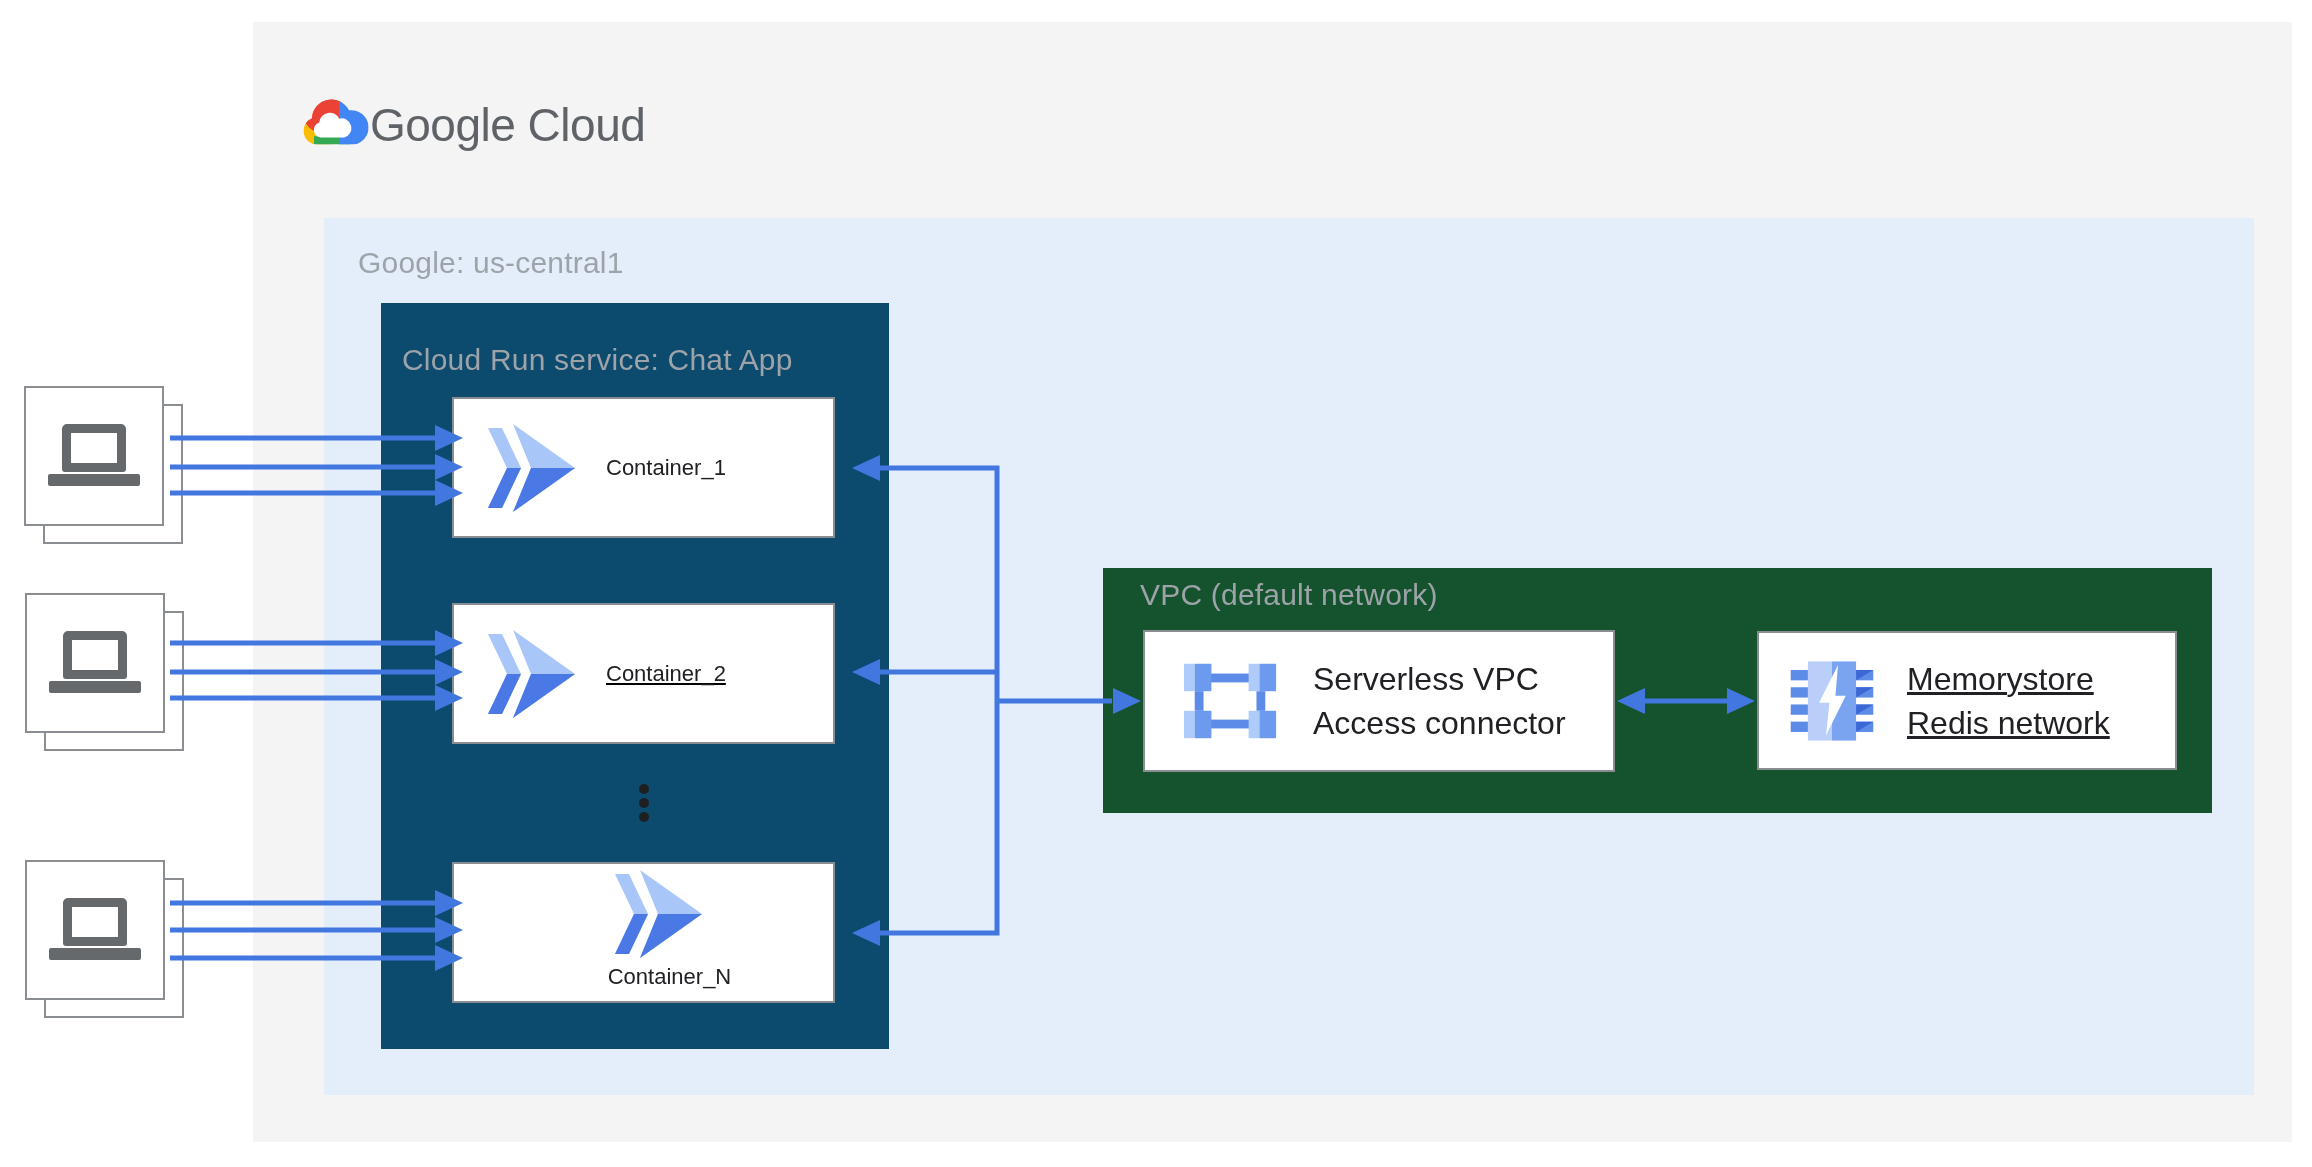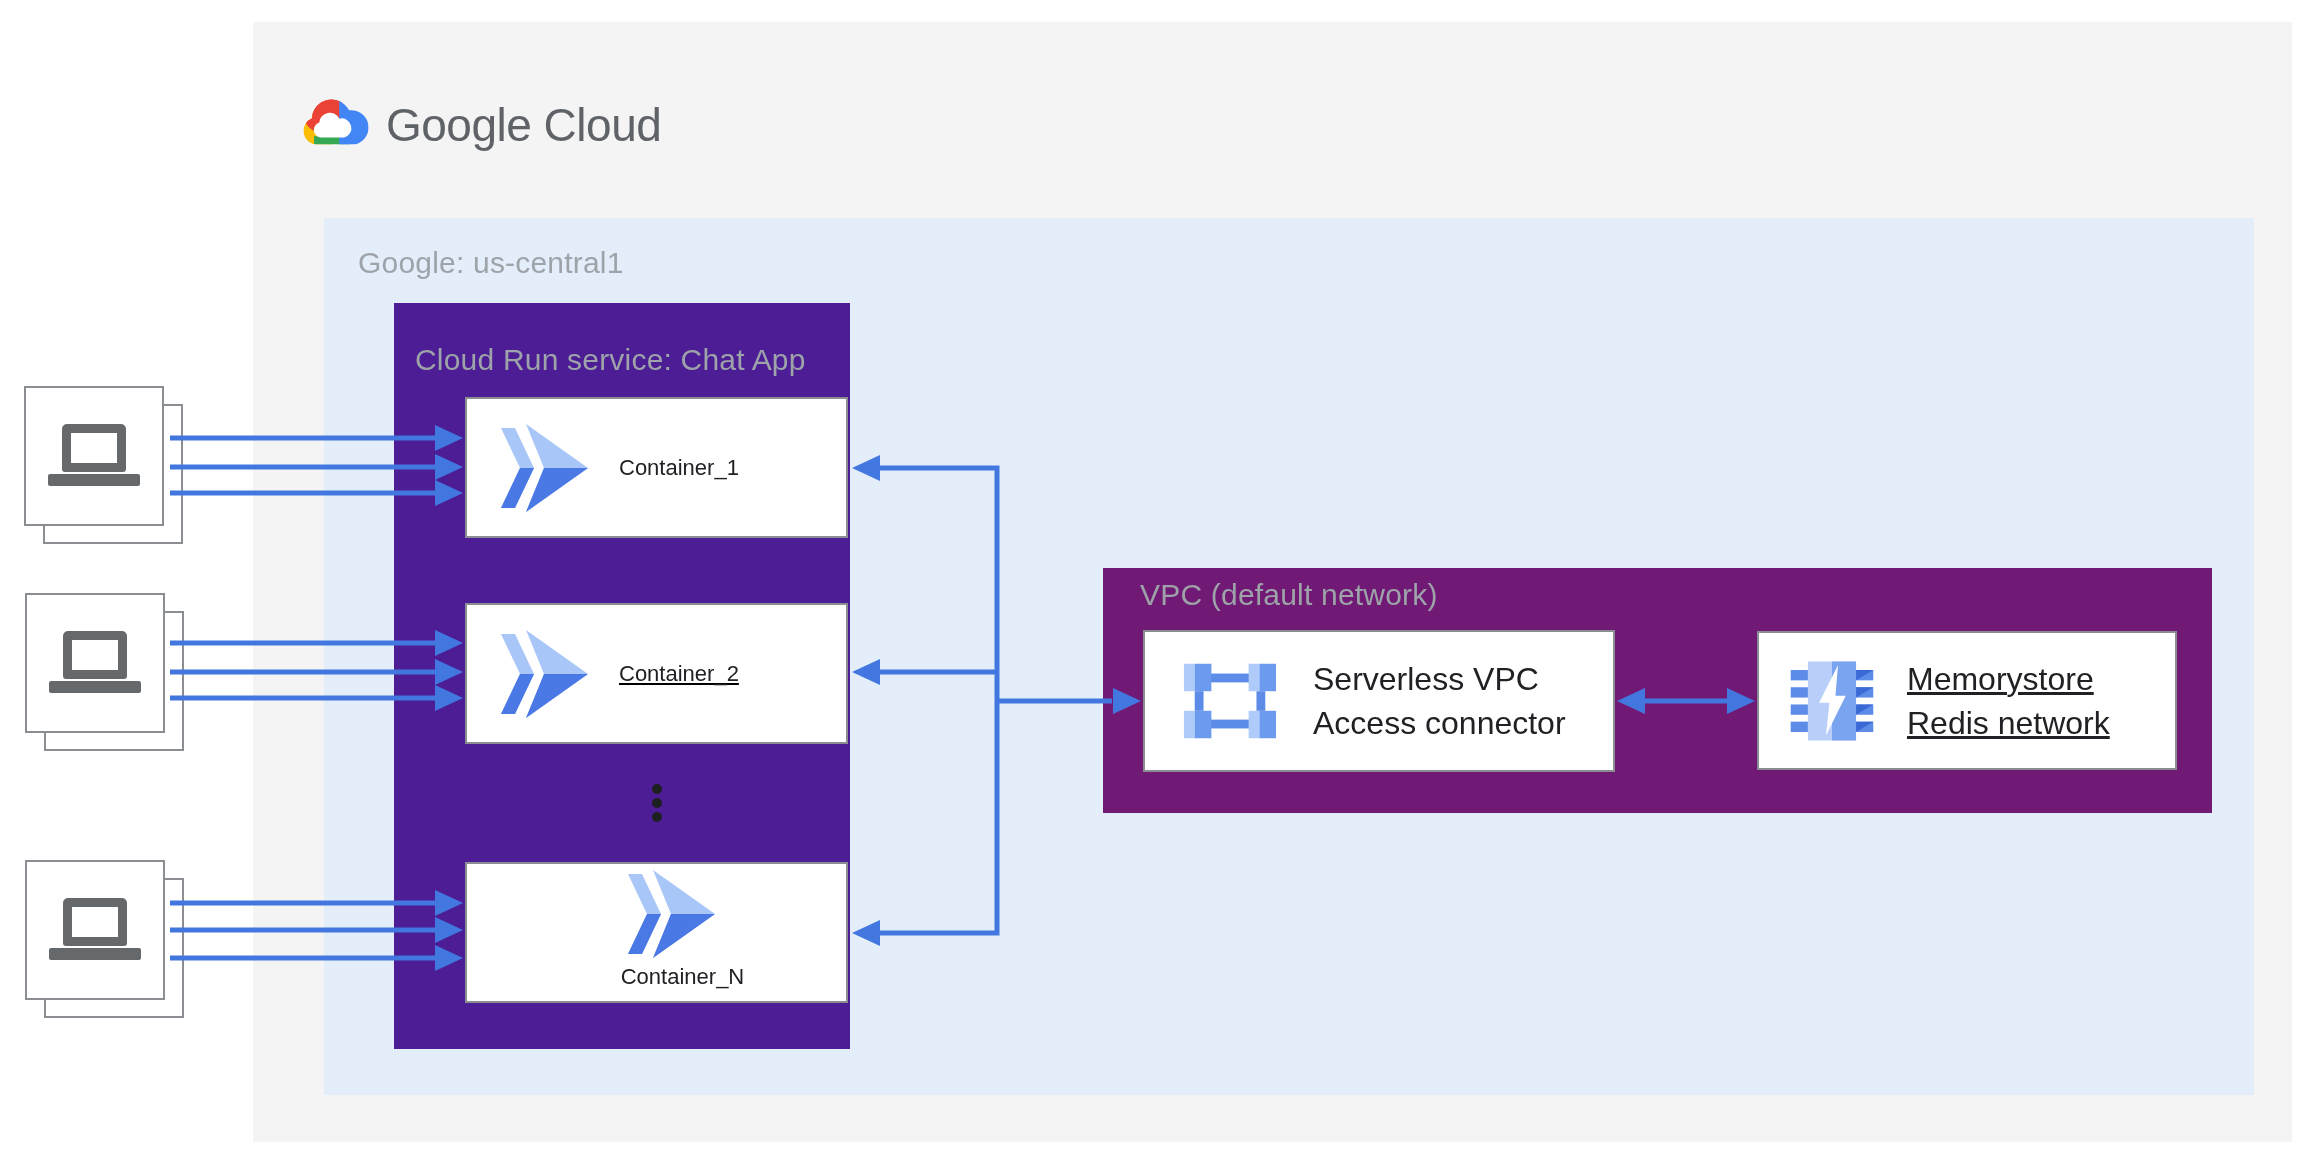--- a/index.html
+++ b/index.html
@@ -2,27 +2,27 @@
 <html><head>
 <meta charset="utf-8">
 <style>
   * { margin:0; padding:0; box-sizing:border-box; }
   html,body { width:2312px; height:1167px; background:#ffffff; font-family:"Liberation Sans", sans-serif; }
   .canvas { position:relative; width:2312px; height:1167px; background:#ffffff; overflow:hidden; }
 
   
   .outer-box { position:absolute; left:253px; top:22px; width:2039px; height:1120px; background:#F4F4F5; }
   .region-box { position:absolute; left:71px; top:196px; width:1930px; height:877px; background:#E3EEFA; }
-  .cloudrun-box { position:absolute; left:70px; top:85px; width:456px; height:746px; background:#4c1d95; }
-  .vpc-box { position:absolute; left:779px; top:350px; width:1109px; height:245px; background:#701a75; }
+  .cloudrun-box { position:absolute; left:57px; top:85px; width:508px; height:746px; background:#0c4a6e; }
+  .vpc-box { position:absolute; left:779px; top:350px; width:1109px; height:245px; background:#14532d; }
 
   .zone-label { position:absolute; font-size:30px; color:#9DA3A9; white-space:nowrap; letter-spacing:0.2px; }
 
   
-  .logo { position:absolute; left:47px; top:73px; display:flex; align-items:center; gap:16px; }
+  .logo { position:absolute; left:47px; top:73px; display:flex; align-items:center; gap:0; }
   .logo-text { font-size:46px; color:#5F6368; font-weight:500; letter-spacing:-0.5px; }
 
   
   .node { position:absolute; background:#ffffff; border:2px solid #8A8E92; display:flex; align-items:center; }
   .container-node { left:71px; width:383px; height:141px; padding-left:26px; }
   .container-node .label { margin-left:26px; font-size:22px; color:#202124; }
   .vpc-node .label { font-size:32px; line-height:44px; color:#202124; }
 
   
   .dots { position:absolute; left:258px; top:481px; width:10px; display:flex; flex-direction:column; gap:4px; }

